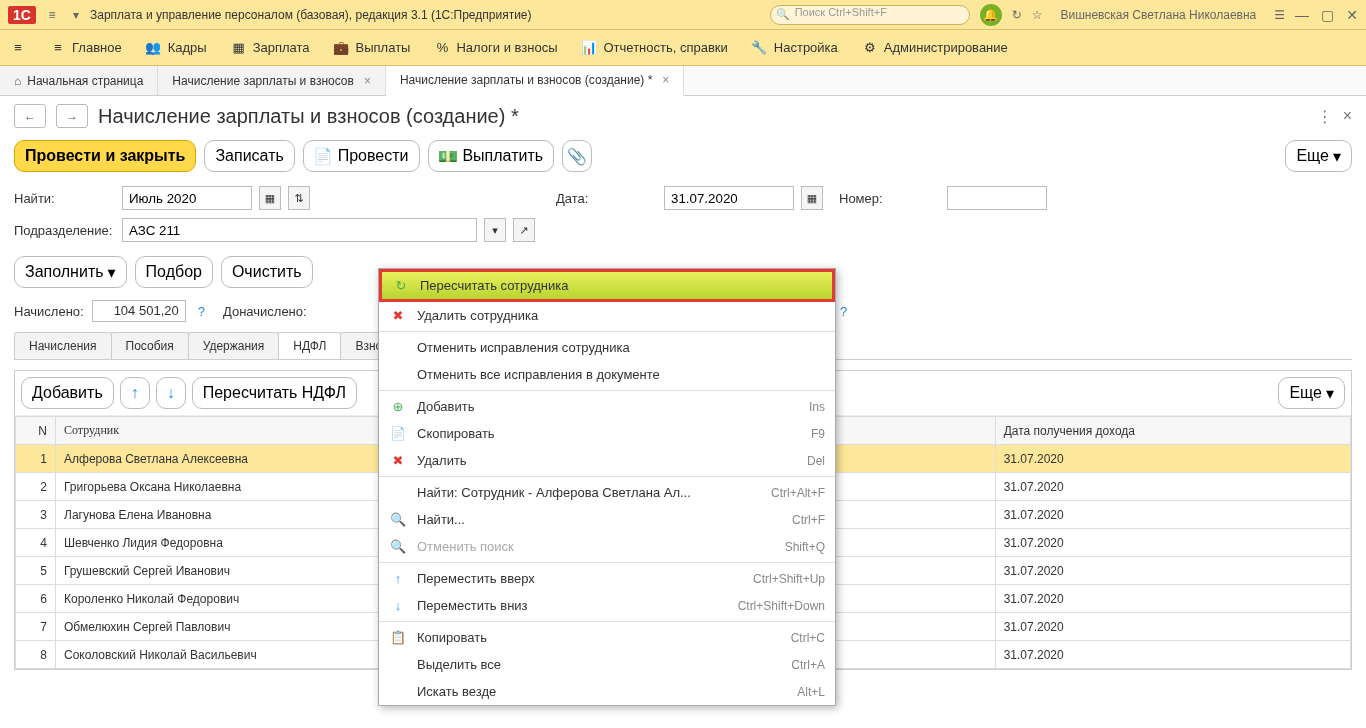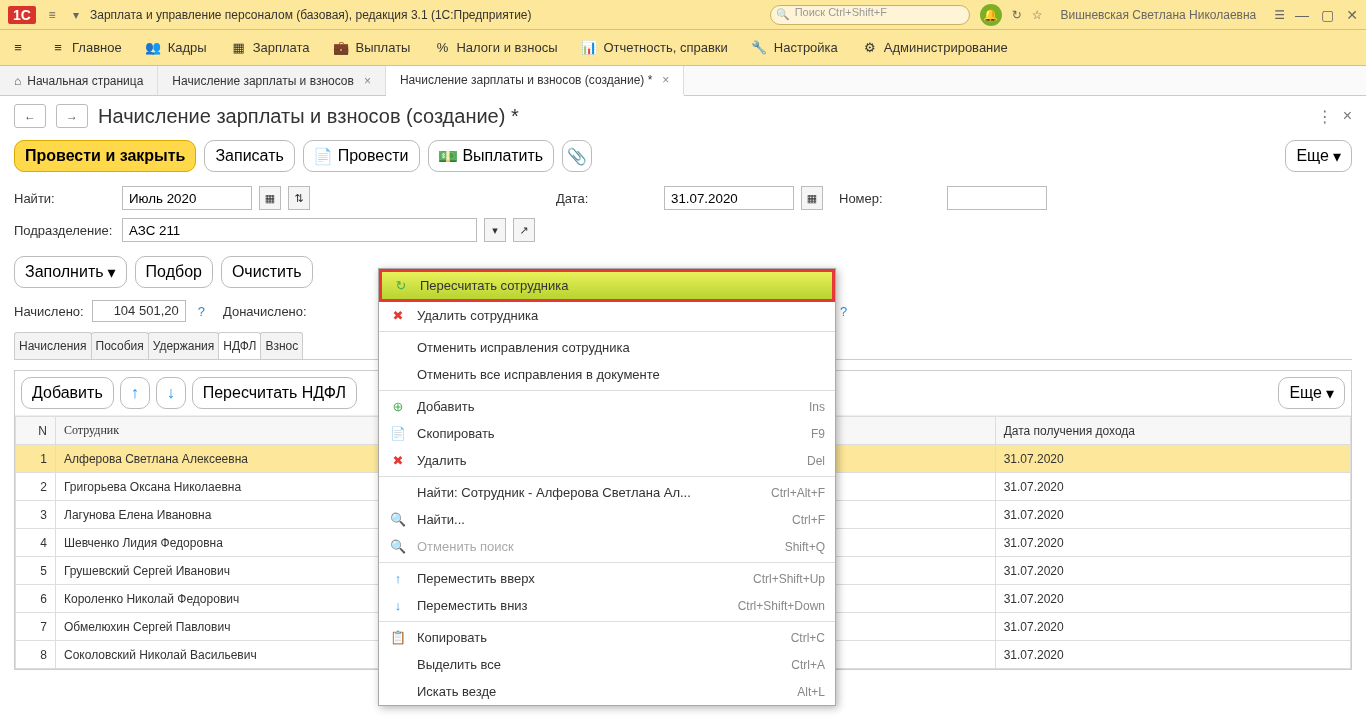--- a/index.html
+++ b/index.html
@@ -60,21 +60,21 @@
 
 
 .toolbar2 { display: flex; gap: 8px; padding: 10px 14px 8px; }
 
 
 .totals { display: flex; align-items: center; gap: 8px; padding: 4px 14px 10px; font-size: 13px; }
 .totals .val { width: 94px; height: 22px; border: 1px solid #bbb; text-align: right; padding: 2px 6px; background: #fff; }
 
 
 .inner-tabs { display: flex; border-bottom: 1px solid #ccc; margin: 0 14px; }
-.itab { padding: 6px 4px; border: 1px solid #ccc; border-bottom: none; margin-right: -1px; background: #f3f3f3; cursor: pointer; font-size: 12px; border-radius: 3px 3px 0 0; }
+.itab { padding: 6px 14px; border: 1px solid #ccc; border-bottom: none; margin-right: -1px; background: #f3f3f3; cursor: pointer; font-size: 12px; border-radius: 3px 3px 0 0; }
 .itab.active { background: #fff; }
 
 
 .table-wrap { margin: 10px 14px 0; border: 1px solid #ccc; }
 .table-toolbar { display: flex; gap: 6px; padding: 6px; border-bottom: 1px solid #eee; }
 .table-toolbar .right { margin-left: auto; }
 table { width: 100%; border-collapse: collapse; font-size: 12px; }
 th, td { border: 1px solid #ddd; padding: 5px 8px; text-align: left; height: 28px; }
 th { background: #f7f7f7; font-weight: normal; color: #333; }
 td.num, th.num { text-align: right; width: 40px; }

